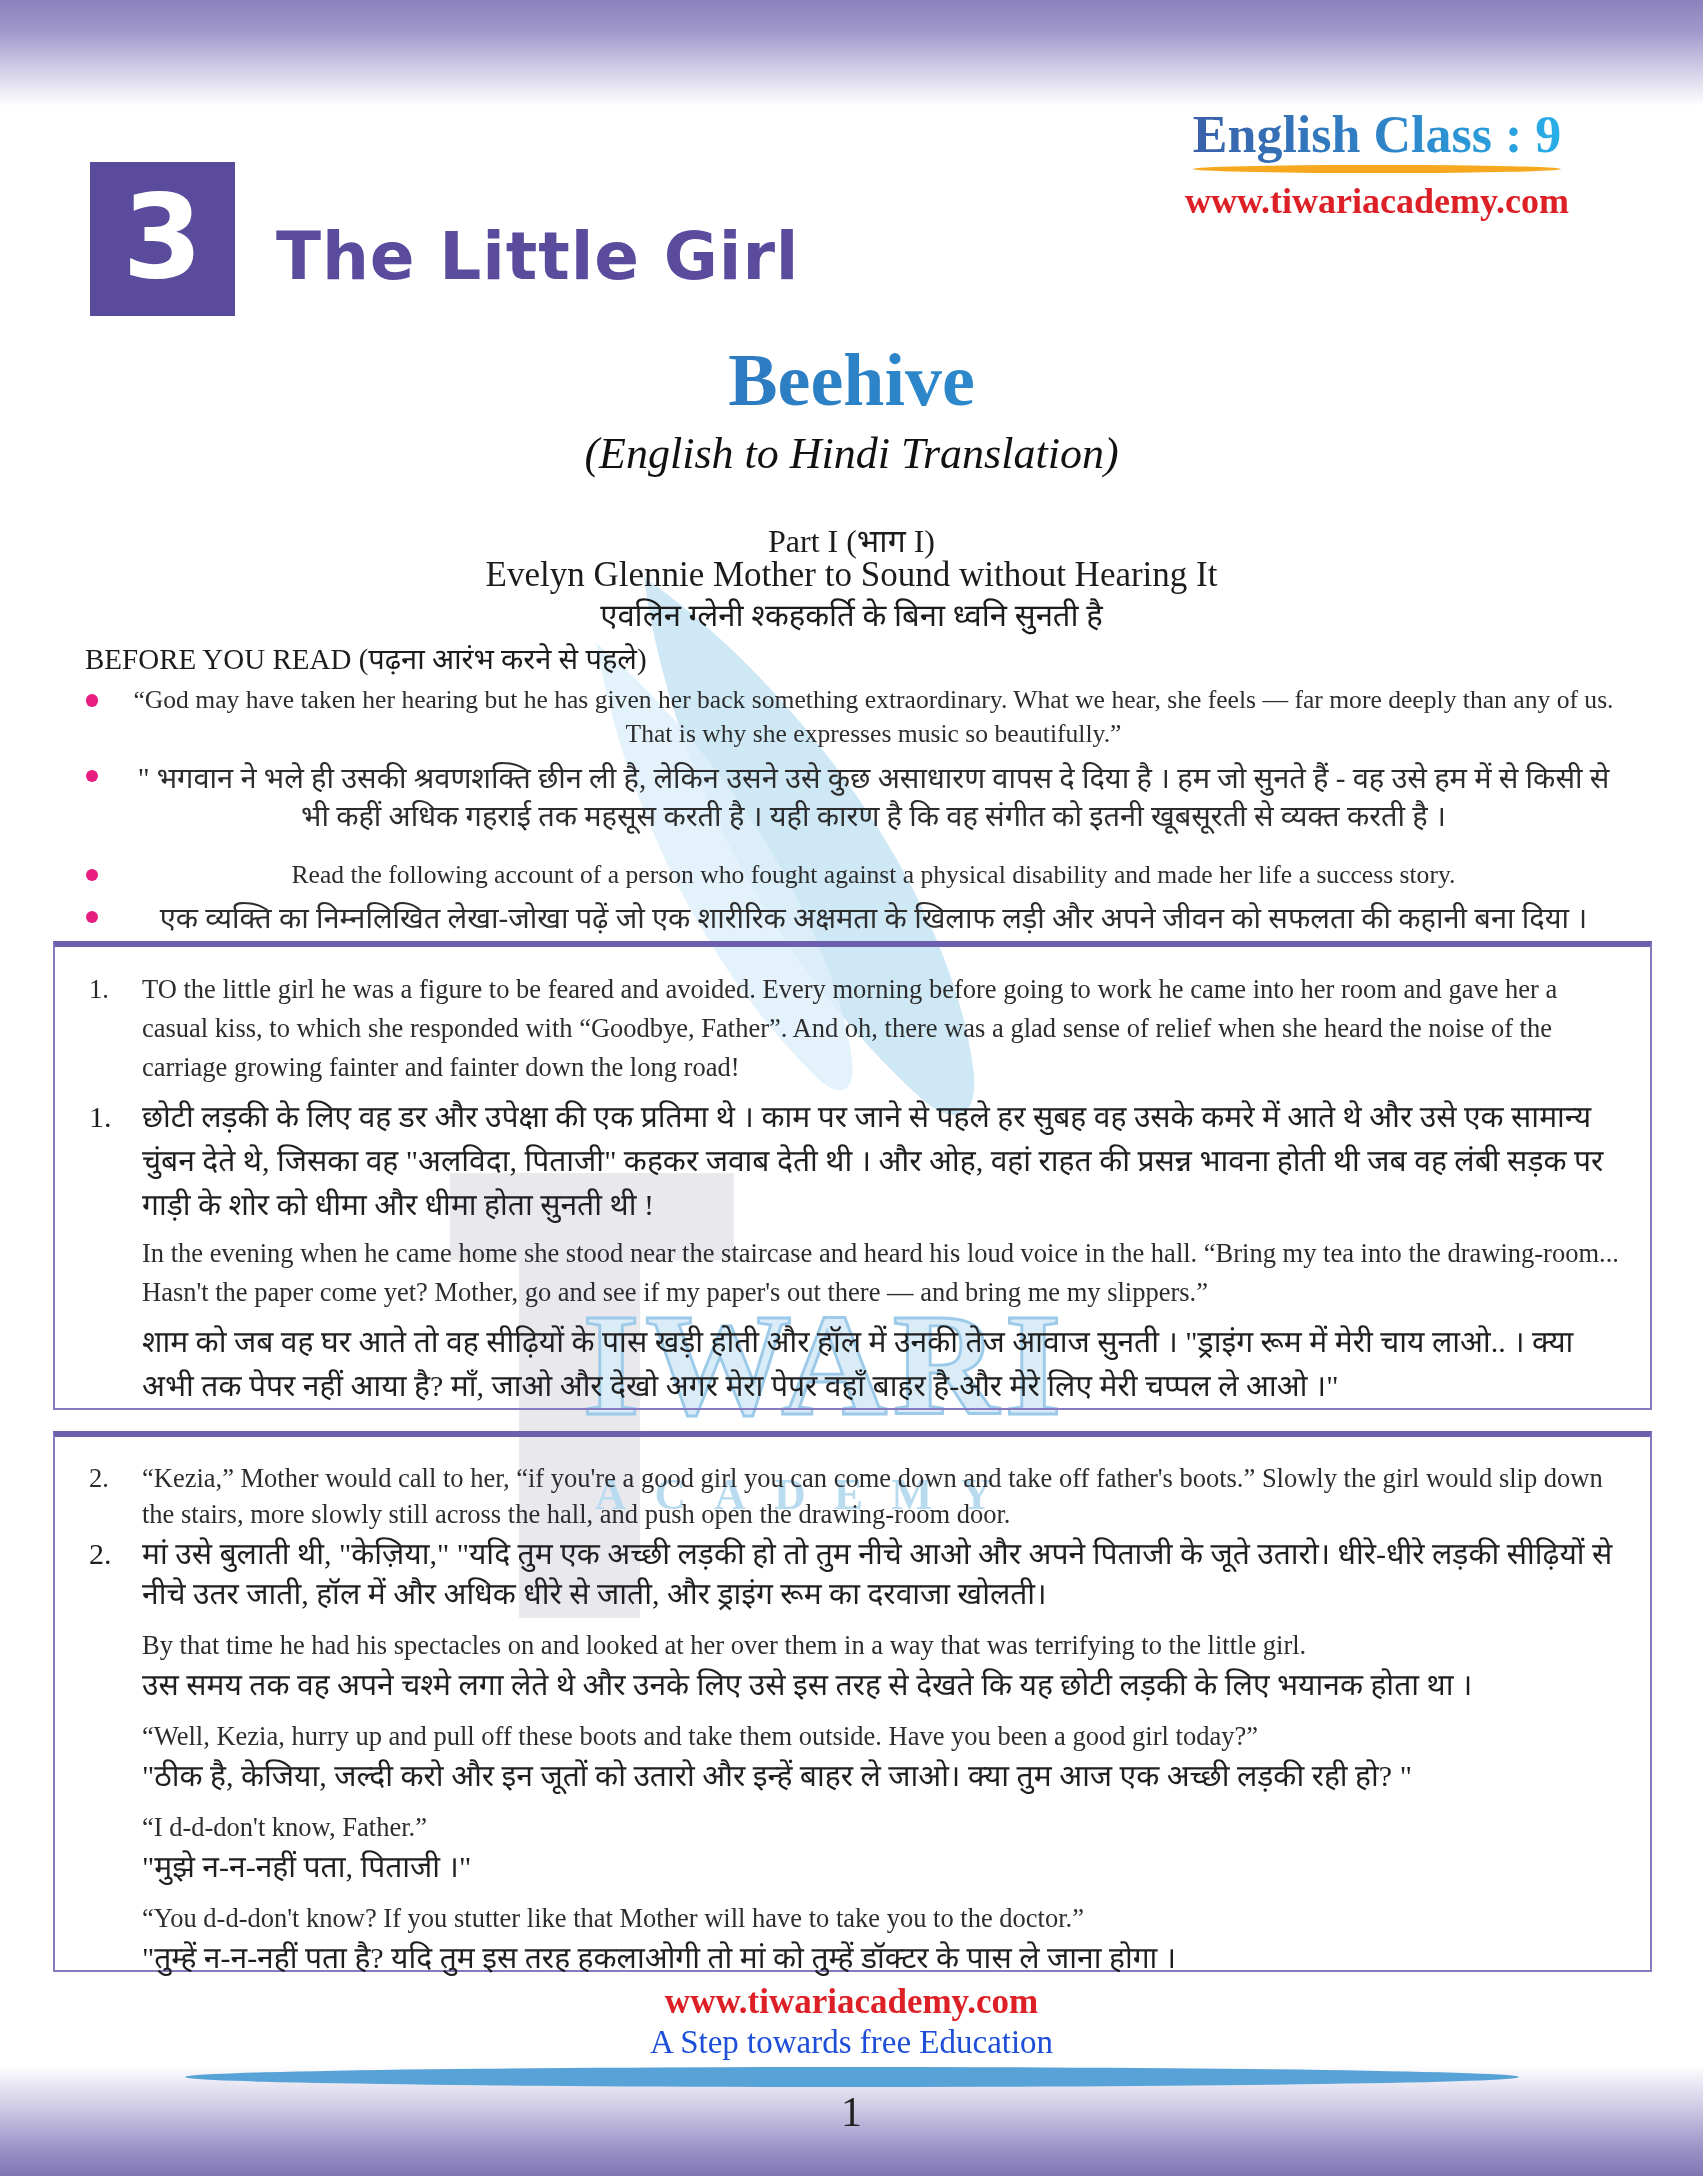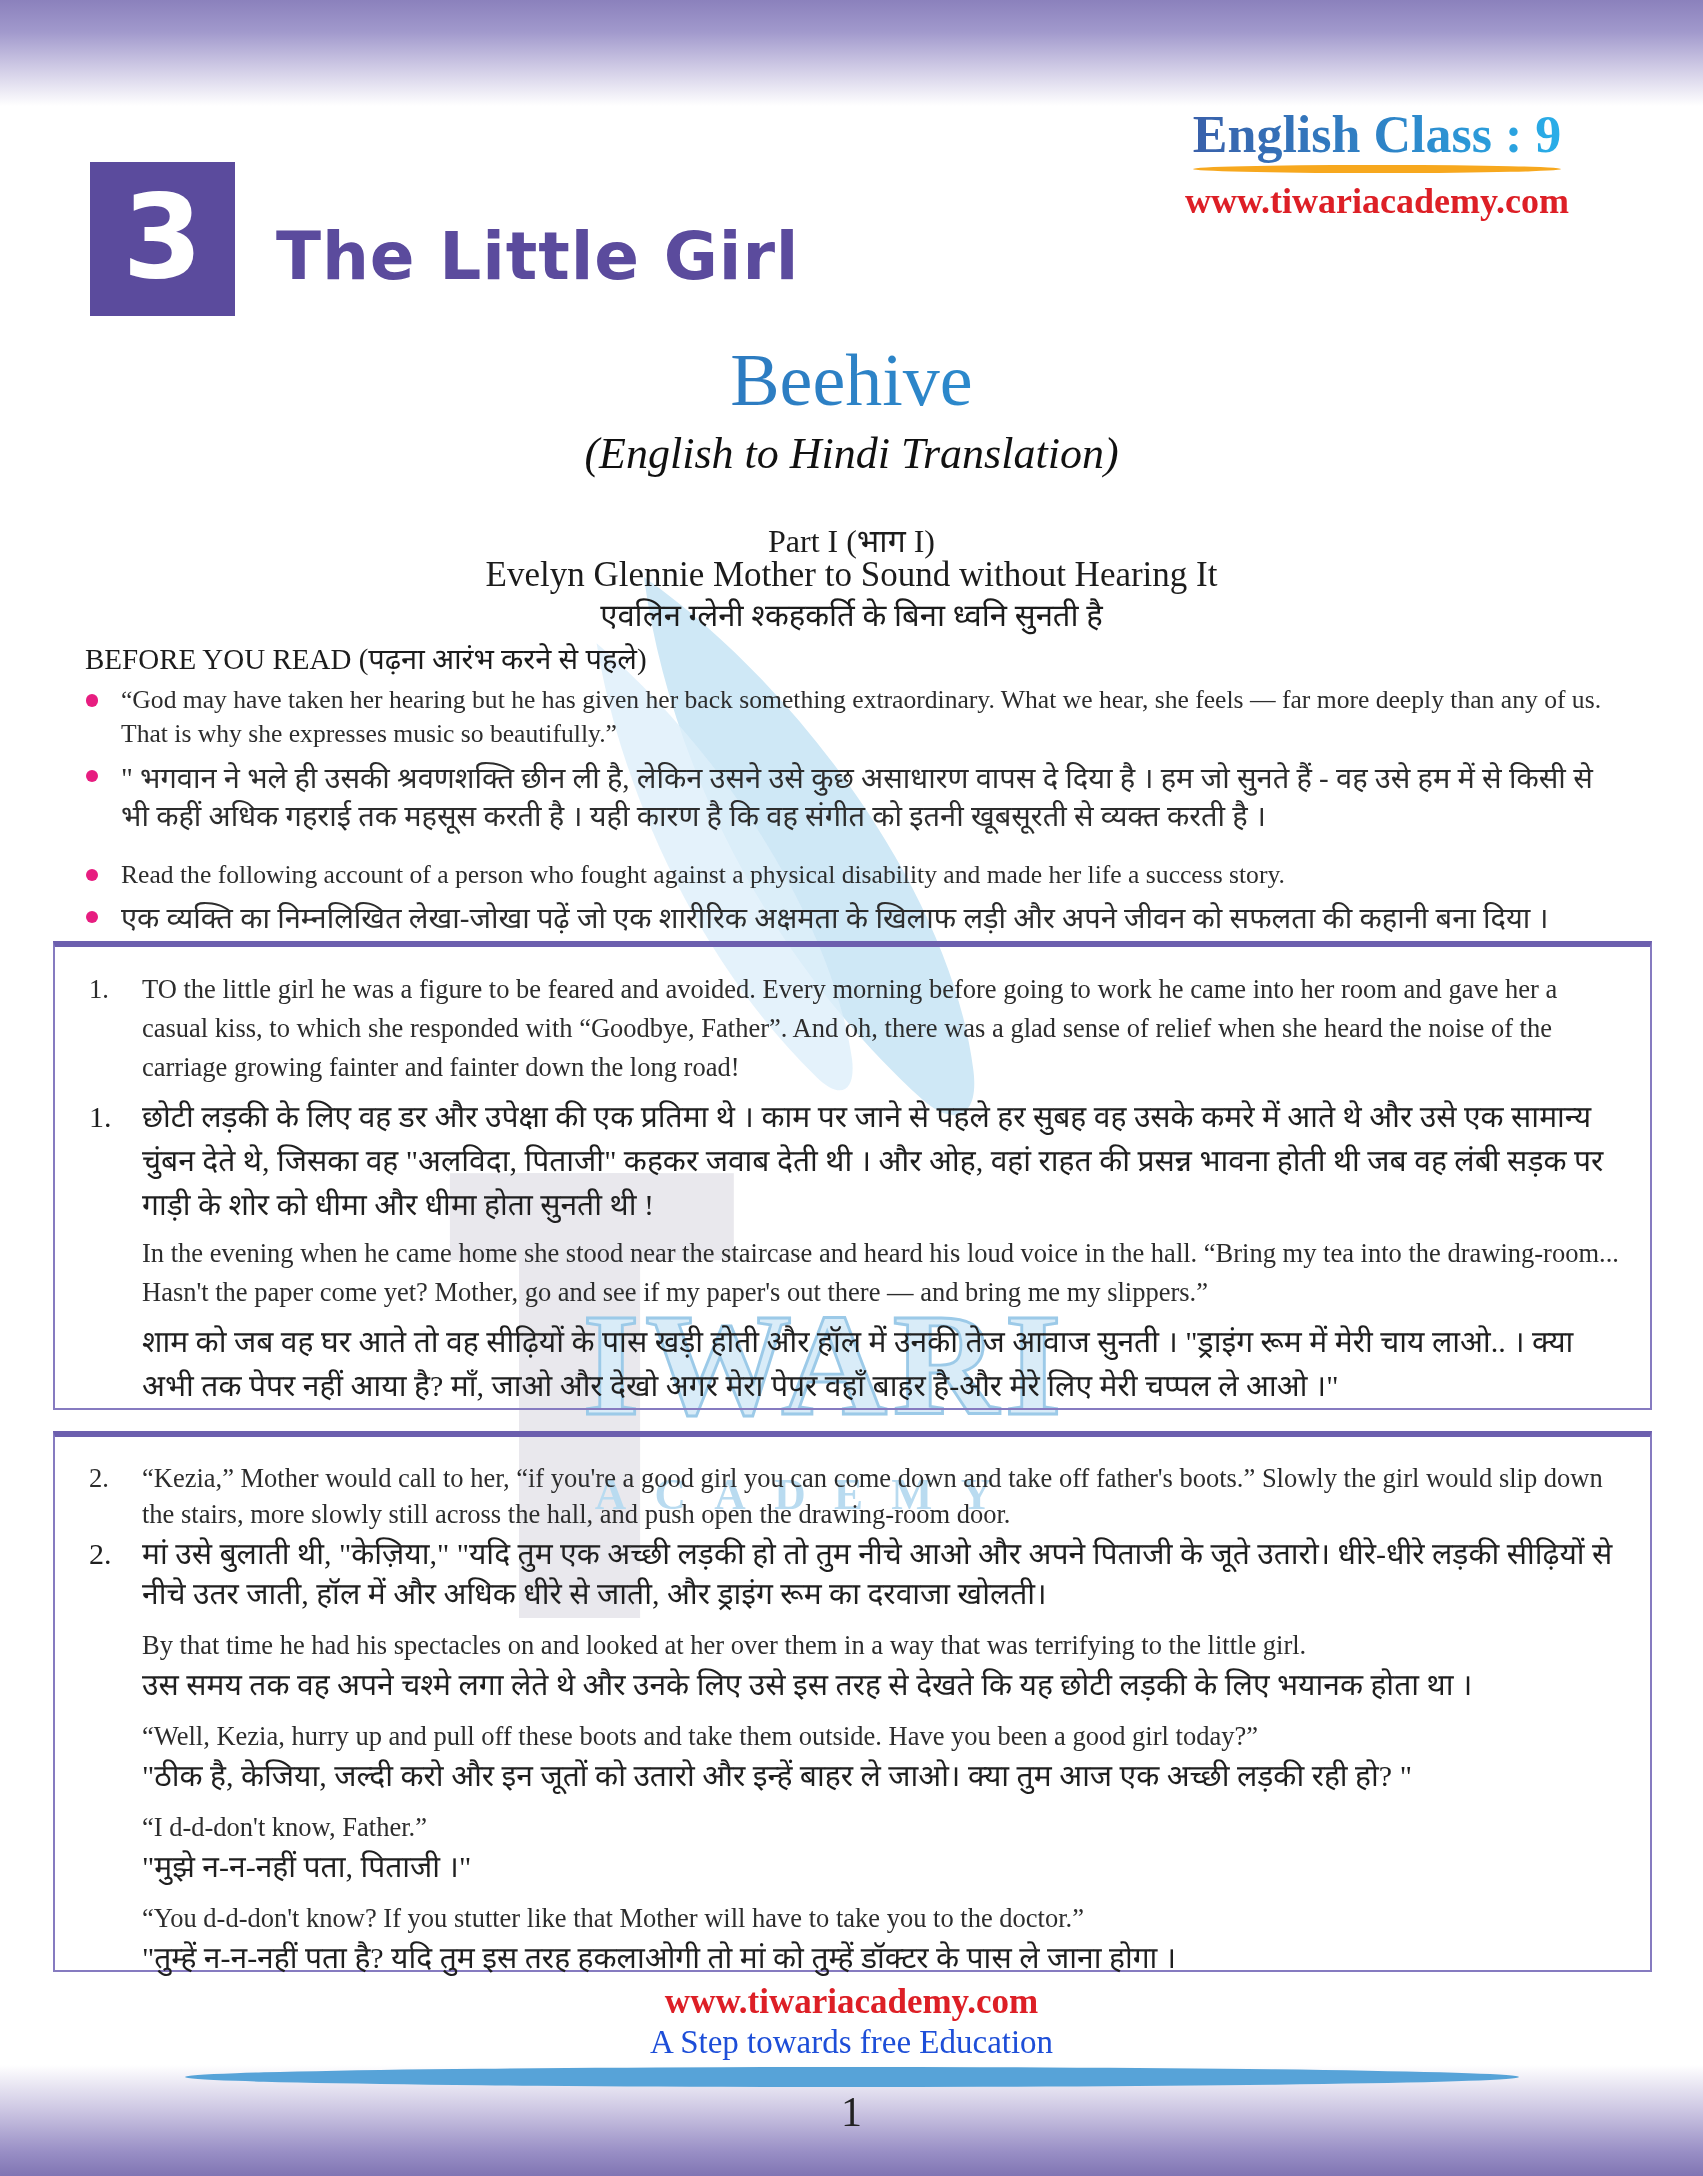--- a/index.html
+++ b/index.html
@@ -27,32 +27,32 @@
   .website-top { font-size:36px; font-weight:bold; color:#dd1f26; line-height:40px; }
   
   .badge { left:90px; top:162px; width:145px; height:154px; background:#5b4b9d; z-index:2; }
   .badge-num { display:block; width:100%; text-align:center; line-height:151px;
     font-family:"DejaVu Sans", sans-serif; font-weight:bold; font-size:115px; color:#ffffff; }
   .chapter-title { left:276px; top:218px; z-index:2;
     font-family:"DejaVu Sans", sans-serif; font-weight:bold; font-size:66px;
     color:#5b4b9d; letter-spacing:0.9px; }
   .centered { left:0; width:1703px; text-align:center; z-index:2; }
   .book-title {
-    top:341px; font-size:74px; font-weight:normal; line-height:78px;
+    top:341px; font-size:74px; font-weight:bold; line-height:78px;
     background:linear-gradient(90deg,#33539e 0%,#2d7dc2 45%,#29b5f0 100%);
     -webkit-background-clip:text; background-clip:text; color:transparent;
   }
   .trans-note { top:428px; font-size:44px; font-style:italic; color:#111111; }
   .part-line { top:518px; font-size:32px; color:#1c1c1c; }
   .lesson-en { top:555px; font-size:35px; color:#1c1c1c; }
   .lesson-hi { top:593px; font-size:31px; color:#1c1c1c; }
   .byr-heading { left:85px; top:638px; font-size:29px; color:#1c1c1c; z-index:2; }
   
   .bullets { left:83px; top:683px; width:1543px; list-style:none; margin:0; padding:0; z-index:2; }
-  .bullets li { position:relative; padding-left:38px; }
+  .bullets li { position:relative; padding-left:38px;text-align:center; }
   .bullets li.en { font-size:25.6px; line-height:34px; margin-bottom:7.6px; }
   .bullets li.hi { font-size:29px; line-height:38px; margin-bottom:7.6px; }
   .bullets li:nth-child(2) { margin-bottom:23px; }
   .dot { position:absolute; left:2.8px; top:11.4px; width:12.3px; height:12.3px;
     border-radius:50%; background:#e71d80; }
   
   .pbox { left:53px; width:1599px; box-sizing:border-box; background:transparent; z-index:2;
     border:2.8px solid #867bc0; border-top:6.6px solid #6c5fae; padding:23px 28px 0 34px; }
   #box1 { top:941px; height:469px; }
   #box2 { top:1431px; height:541px; }

